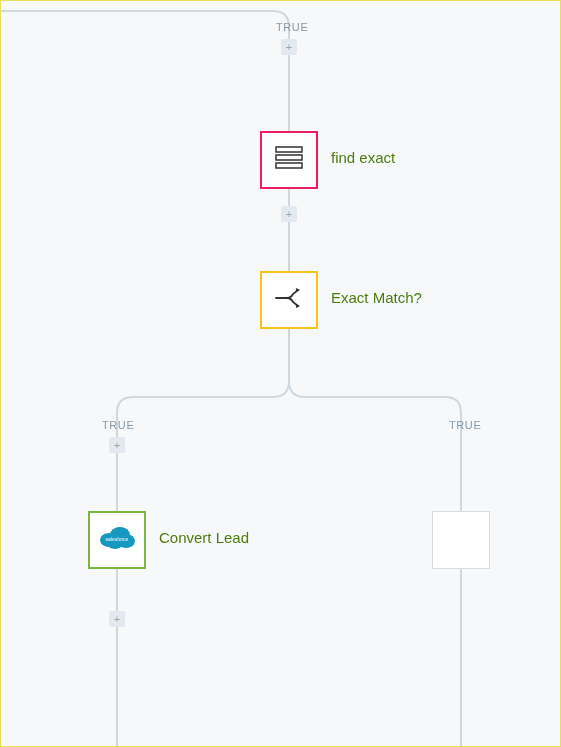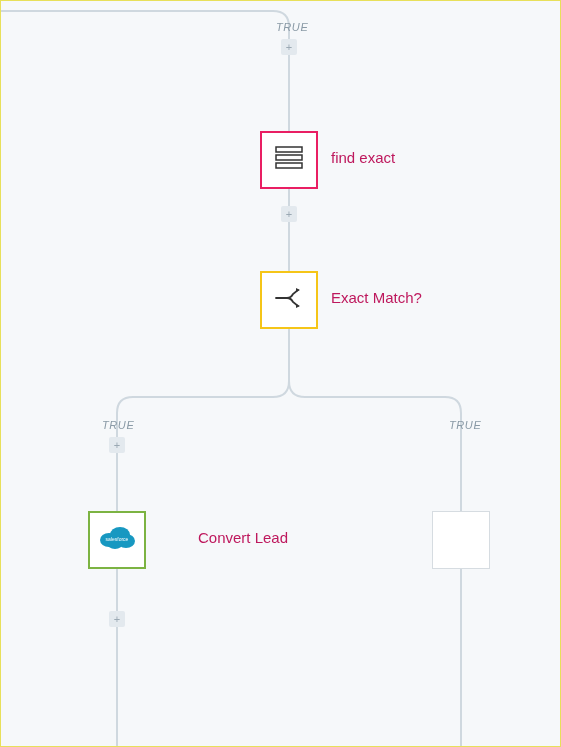--- a/index.html
+++ b/index.html
@@ -28,31 +28,30 @@
     height: 58px;
     background: #ffffff;
     border: 1px solid #d6dce1;
     display: flex;
     align-items: center;
     justify-content: center;
   }
   .node-label {
     position: absolute;
     font-size: 15px;
-    color: #be185d;
+    color: #4d7c0f;
     font-weight: 400;
     white-space: nowrap;
   }
   .branch-label {
     position: absolute;
     font-size: 11px;
     letter-spacing: 0.6px;
     color: #8a9aa6;
     font-weight: 500;
-    font-style: italic;
   }
   .add-btn {
     position: absolute;
     width: 16px;
     height: 16px;
     background: #e3e9ee;
     border-radius: 2px;
     display: flex;
     align-items: center;
     justify-content: center;
@@ -121,20 +120,20 @@
     <span>
       <svg width="42" height="30" viewBox="0 0 42 30">
         <ellipse cx="13" cy="17" rx="9" ry="7" fill="#1798c1"></ellipse>
         <ellipse cx="24" cy="12" rx="10" ry="8" fill="#1798c1"></ellipse>
         <ellipse cx="30" cy="18" rx="9" ry="7" fill="#1798c1"></ellipse>
         <ellipse cx="19" cy="20" rx="8" ry="6" fill="#1798c1"></ellipse>
         <text x="21" y="18" font-size="5" fill="#fff" text-anchor="middle" font-family="Arial">salesforce</text>
       </svg>
     </span>
   </div>
-  <div class="node-label" style="left:158px; top:528px;margin-left:39px;">Convert Lead</div>
+  <div class="node-label" style="left:158px; top:528px;">Convert Lead</div>
 
   <div class="add-btn" style="left:108px; top:610px;">+</div>
 
   <div class="node" style="left:431px; top:510px;">
   </div>
 
 </div>
 
 </body></html>

